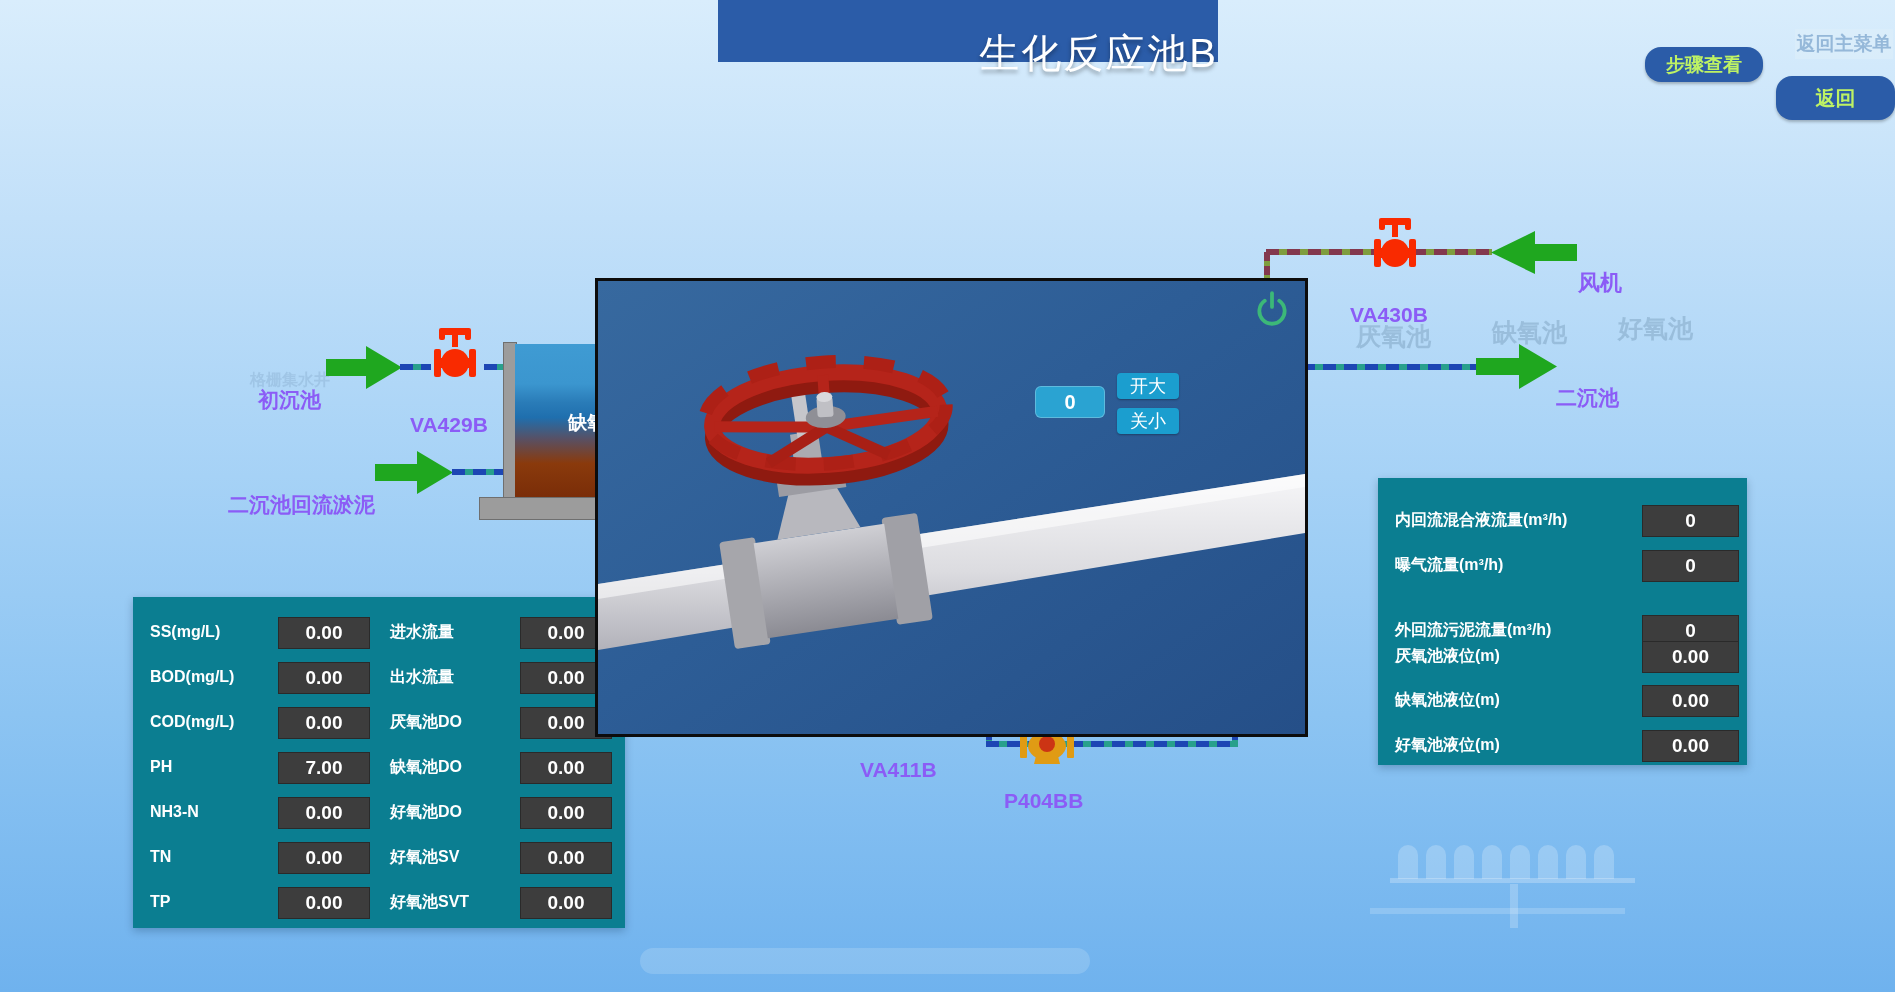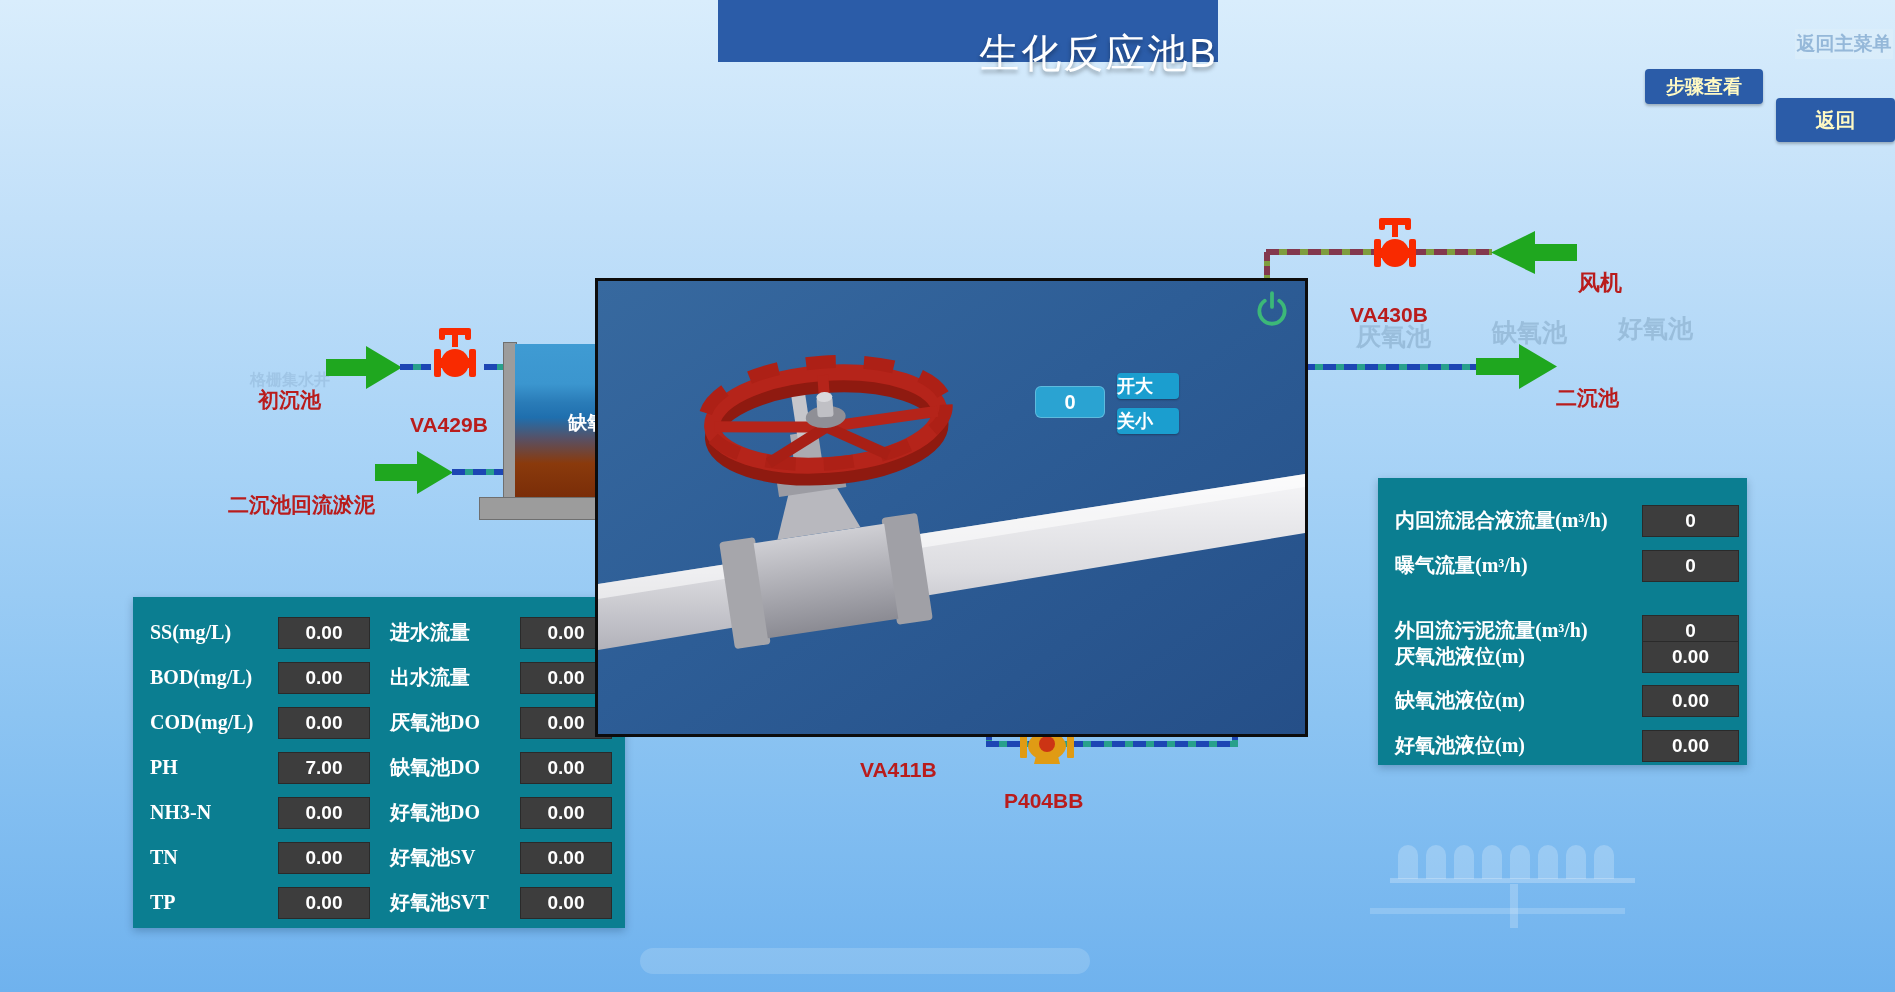--- a/index.html
+++ b/index.html
@@ -9,73 +9,73 @@
     background:linear-gradient(180deg,#d9edfc 0%,#c2e0f9 22%,#a6d2f6 48%,#8cc4f2 72%,#6fb2ee 100%);
   }
   .abs{position:absolute;}
 
   
   .titlebar{left:718px;top:0;width:500px;height:62px;background:#2b5ca8;}
   .page-title{left:718px;top:26px;width:500px;text-align:right;color:#fff;
     font-size:40px;font-weight:normal;text-shadow:0 3px 4px rgba(0,0,0,.35);letter-spacing:2px;}
   .ghost-btn{left:1795px;top:29px;width:98px;height:30px;background:rgba(223,238,250,.55);
     color:rgba(125,165,205,.75);font-size:19px;font-weight:bold;display:flex;align-items:center;justify-content:center;}
-  .hbtn{background:#2b5ca8;color:#fef9c3;font-weight:bold;display:flex;align-items:center;justify-content:center;
-    border-radius:4px;box-shadow:0 2px 3px rgba(0,0,0,.25);cursor:pointer;margin-top:22px;}
+  .hbtn{background:#2b5ca8;color:#bef264;font-weight:bold;display:flex;align-items:center;justify-content:center;
+    border-radius:16px;box-shadow:0 2px 3px rgba(0,0,0,.25);cursor:pointer;}
   .steps-btn{left:1645px;top:47px;width:118px;height:35px;font-size:19px;}
   .back-btn{left:1776px;top:76px;width:119px;height:44px;font-size:20px;}
 
   
   .wm{color:rgba(55,90,125,.22);font-weight:bold;font-size:25px;}
   .wm-small{color:rgba(55,90,125,.14);font-weight:bold;font-size:16px;}
   .arches{left:1398px;top:845px;width:228px;height:34px;display:flex;gap:8px;}
   .arches span{width:20px;height:34px;background:rgba(255,255,255,.22);border-radius:10px 10px 0 0;}
   .arch-base{left:1390px;top:878px;width:245px;height:5px;background:rgba(255,255,255,.25);}
   .faint-stub{left:1510px;top:884px;width:8px;height:44px;background:rgba(255,255,255,.22);}
   .faint-line{left:1370px;top:908px;width:255px;height:6px;background:rgba(255,255,255,.18);}
   .faint-pipe{left:640px;top:948px;width:450px;height:26px;border-radius:13px;background:rgba(255,255,255,.16);}
 
   
-  .dlabel{color:#b91c1c;font-weight:bold;font-size:21px;white-space:nowrap;}
+  .dlabel{color:#8b5cf6;font-weight:bold;font-size:21px;white-space:nowrap;}
 
   
   .dash-blue{height:6px;background:repeating-linear-gradient(90deg,#1d46b4 0 13px,#28a08c 13px 21px);}
   .dash-blue-v{width:6px;background:repeating-linear-gradient(180deg,#1d46b4 0 9px,#28a08c 9px 14px);}
   .dash-air{height:6px;background:repeating-linear-gradient(90deg,#83384e 0 13px,#7f9d3e 13px 21px);}
   .dash-air-v{width:6px;background:repeating-linear-gradient(180deg,#83384e 0 9px,#7f9d3e 9px 14px);}
 
   
   .tank-wall{left:503px;top:342px;width:12px;height:158px;background:#9c9c9c;border:1px solid #6f6f6f;}
   .tank-body{left:515px;top:344px;width:110px;height:153px;
     background:linear-gradient(180deg,#3f9bd3 0%,#3b96cf 26%,#2a7cb8 38%,#1f6fae 48%,#585064 62%,#8a3a0c 78%,#7a2d08 100%);}
   .tank-base{left:479px;top:497px;width:196px;height:21px;background:#9c9c9c;border:1px solid #6f6f6f;}
   .tank-text{left:568px;top:410px;color:#fff;font-weight:bold;font-size:19px;}
 
   
   .panel{background:#0b7e91;box-shadow:0 3px 8px rgba(0,30,60,.25);}
   .panel-left{left:133px;top:597px;width:492px;height:331px;}
   .panel-right{left:1378px;top:478px;width:369px;height:287px;}
   .prow{position:absolute;left:0;width:100%;height:30px;}
-  .plabel{position:absolute;color:#fff;font-weight:bold;font-size:20px;line-height:30px;white-space:nowrap;font-family:Liberation Serif, serif;}
+  .plabel{position:absolute;color:#fff;font-weight:bold;font-size:16px;line-height:30px;white-space:nowrap;}
   .vbox{position:absolute;height:30px;background:#3d3d3d;border:1px solid #2a2a2a;color:#fff;
     font-size:19px;font-weight:600;text-align:center;line-height:30px;}
   .panel-left .c1{left:17px;} .panel-left .b1{left:145px;width:90px;}
   .panel-left .c2{left:257px;} .panel-left .b2{left:387px;width:90px;}
   .panel-right .c1{left:17px;} .panel-right .b1{left:264px;width:95px;}
 
   
   .modal{left:595px;top:278px;width:707px;height:453px;border:3px solid #0c0c0c;
     background:linear-gradient(145deg,#37699f 0%,#2d5d96 45%,#254f88 100%);z-index:50;}
   .modal-title{position:absolute;left:0;top:20px;width:100%;text-align:center;color:#fff;
     font-size:20px;font-weight:bold;letter-spacing:1px;text-shadow:0 1px 2px rgba(0,0,0,.4);}
   .power-btn{position:absolute;left:654px;top:8px;width:40px;height:40px;cursor:pointer;}
   .opening-box{position:absolute;left:437px;top:105px;width:70px;height:32px;background:#2aa3d2;
     border-radius:6px;color:#fff;font-size:20px;font-weight:bold;text-align:center;line-height:32px;box-shadow:inset 0 0 0 1px rgba(255,255,255,.25);}
   .cyan-btn{position:absolute;left:519px;width:62px;height:26px;background:#1b9ecf;border-radius:4px;
-    color:#fff;font-size:18px;font-weight:bold;text-align:left;line-height:26px;cursor:pointer;box-shadow:0 1px 2px rgba(0,0,0,.3);}
+    color:#fff;font-size:18px;font-weight:normal;text-align:center;line-height:26px;cursor:pointer;box-shadow:0 1px 2px rgba(0,0,0,.3);}
   .btn-open{top:92px;} .btn-close{top:127px;}
   .valve-scene{position:absolute;left:0;top:0;width:707px;height:453px;}
 </style>
 </head>
 <body>
 
 <div class="abs titlebar"></div>
 <div class="abs page-title">生化反应池B</div>
 <div class="abs ghost-btn">返回主菜单</div>
 <div class="abs hbtn steps-btn">步骤查看</div>

